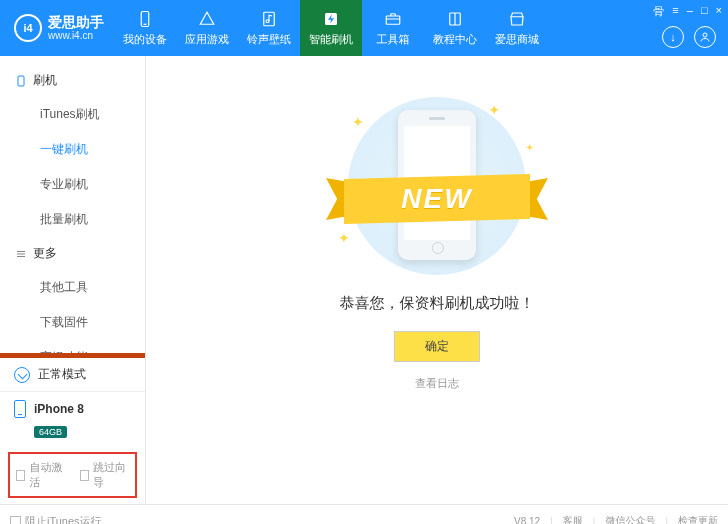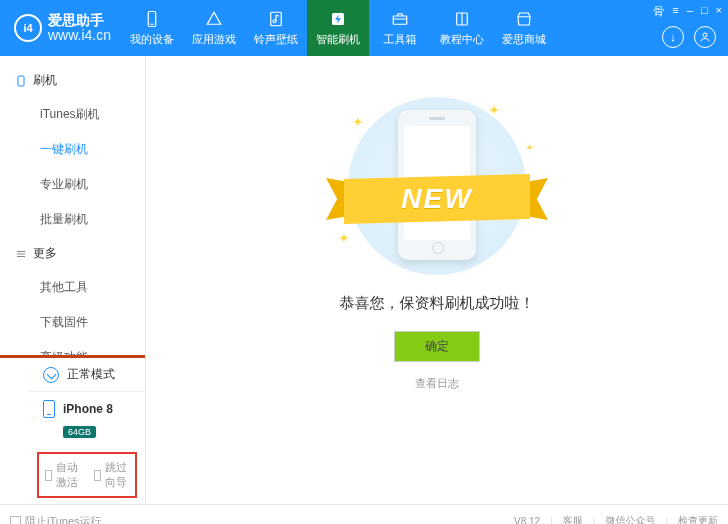--- a/index.html
+++ b/index.html
@@ -3,42 +3,42 @@
 <meta charset="utf-8">
 <style>
 * { margin: 0; padding: 0; box-sizing: border-box; font-family: "Microsoft YaHei", Arial, sans-serif; }
 body { width: 728px; height: 524px; overflow: hidden; background: #fff; }
 
 .topbar { height: 56px; background: #1e90ff; display: flex; align-items: center; color: #fff; position: relative; }
 .brand { display: flex; align-items: center; padding: 0 10px 0 14px; }
 .brand-logo { width: 28px; height: 28px; border: 2px solid #fff; border-radius: 50%; display: flex; align-items: center; justify-content: center; font-size: 11px; font-weight: bold; margin-right: 6px; }
 .brand-text { line-height: 1.1; }
 .brand-title { font-size: 14px; font-weight: bold; }
-.brand-url { font-size: 14px; opacity: .9; text-align: center; }
+.brand-url { font-size: 10px; opacity: .9; }
 
 .top-tabs { display: flex; height: 100%; }
 .top-tab { width: 62px; display: flex; flex-direction: column; align-items: center; justify-content: center; font-size: 11px; cursor: pointer; }
 .top-tab.active { background: #15803d; }
 .top-tab .ticon { width: 20px; height: 20px; margin-bottom: 3px; display: flex; align-items: center; justify-content: center; }
 .top-tab svg { stroke: #fff; fill: none; stroke-width: 1.6; }
 
 .win-controls { position: absolute; top: 4px; right: 6px; display: flex; gap: 8px; font-size: 11px; }
 .win-controls span { cursor: pointer; }
 .top-right-icons { position: absolute; right: 12px; bottom: 8px; display: flex; gap: 10px; }
 .circ-icon { width: 22px; height: 22px; border: 1.5px solid #fff; border-radius: 50%; display: flex; align-items: center; justify-content: center; font-size: 11px; cursor: pointer; }
 
 .main { display: flex; height: 448px; }
 .sidebar { width: 146px; border-right: 1px solid #e6e6e6; display: flex; flex-direction: column; font-size: 12px; }
 .side-scroll { flex: 1; overflow: hidden; padding-top: 8px; }
 .side-group-title { display: flex; align-items: center; gap: 6px; padding: 8px 14px; color: #333; font-weight: 500; }
 .side-group-title .gicon { width: 13px; height: 13px; display: inline-flex; align-items: center; justify-content: center; color: #1e90ff; }
 .side-item { padding: 9px 12px 9px 40px; color: #555; cursor: pointer; }
 .side-item.active { color: #1e90ff; }
 
-.side-bottom { border-top: 3px solid #c2410c; padding-left: 29px; }
+.side-bottom { border-top: 5px solid #c2410c; }
 .mode-row, .device-row { display: flex; align-items: center; gap: 8px; padding: 8px 14px; }
 .mode-row { color: #333; border-bottom: 1px solid #eee; }
 .mode-icon { width: 16px; height: 16px; border: 1.5px solid #1e90ff; border-radius: 50%; position: relative; }
 .mode-icon::after { content: ""; position: absolute; width: 6px; height: 6px; border-left: 1.5px solid #1e90ff; border-bottom: 1.5px solid #1e90ff; transform: rotate(-45deg); top: 3px; left: 4px; }
 .dev-icon { width: 12px; height: 18px; border: 1.5px solid #1e90ff; border-radius: 2px; position: relative; }
 .dev-icon::after { content: ""; position: absolute; left: 3px; right: 3px; bottom: 2px; height: 1.5px; background: #1e90ff; }
 .device-row { flex-wrap: wrap; }
 .device-row .dname { font-weight: 600; color: #333; }
 .badge { font-size: 9px; padding: 1px 5px; background: #0f766e; color: #fff; border-radius: 2px; margin-left: 20px; }
 
@@ -55,21 +55,21 @@
 .rib-back { position: absolute; width: 28px; height: 42px; background: #f0b400; top: 4px; }
 .rb-l { left: 0; clip-path: polygon(0 0,100% 12%,100% 88%,0 100%,40% 50%); }
 .rb-r { right: 0; clip-path: polygon(0 12%,100% 0,60% 50%,100% 100%,0 88%); }
 .rib-front { position: absolute; left: 18px; right: 18px; top: 0; bottom: 0; background: #ffcf33; display: flex; align-items: center; justify-content: center; font-weight: 900; font-style: italic; letter-spacing: 2px; color: #fff; font-size: 28px; clip-path: polygon(0 10%,100% 0,100% 90%,0 100%); text-shadow: 0 1px 0 #e8b100; }
 .phone { position: absolute; width: 78px; height: 150px; left: 50%; top: 14px; margin-left: -39px; border-radius: 10px; background: #f2f6f8; box-shadow: 0 3px 8px rgba(0,0,0,.12); }
 .phone::before { content: ""; position: absolute; top: 16px; left: 6px; right: 6px; bottom: 20px; background: #fff; border-radius: 2px; }
 .phone::after { content: ""; position: absolute; bottom: 6px; left: 50%; width: 10px; height: 10px; margin-left: -5px; border: 1px solid #cfd8dc; border-radius: 50%; }
 .phone .spk { position: absolute; top: 7px; left: 50%; width: 16px; height: 3px; margin-left: -8px; background: #cfd8dc; border-radius: 2px; }
 
 .success-text { text-align: center; font-size: 15px; color: #333; margin-bottom: 18px; }
-.btn-ok { display: block; margin: 0 auto 14px; padding: 6px 30px; font-size: 12px; border: 1px solid #ccc; background: #84cc16; color: #444; cursor: pointer; }
+.btn-ok { display: block; margin: 0 auto 14px; padding: 6px 30px; font-size: 12px; border: 1px solid #ccc; background: #fde047; color: #444; cursor: pointer; }
 .log-link { display: block; text-align: center; font-size: 11px; color: #999; cursor: pointer; }
 
 .footer { height: 28px; border-top: 1px solid #e6e6e6; display: flex; align-items: center; font-size: 10px; color: #999; padding: 16px 10px; }
 .footer .chk { color: #999; }
 .footer-right { margin-left: auto; display: flex; gap: 10px; align-items: center; }
 .footer-right .sep { color: #ddd; }
 </style>
 </head>
 <body>
 

